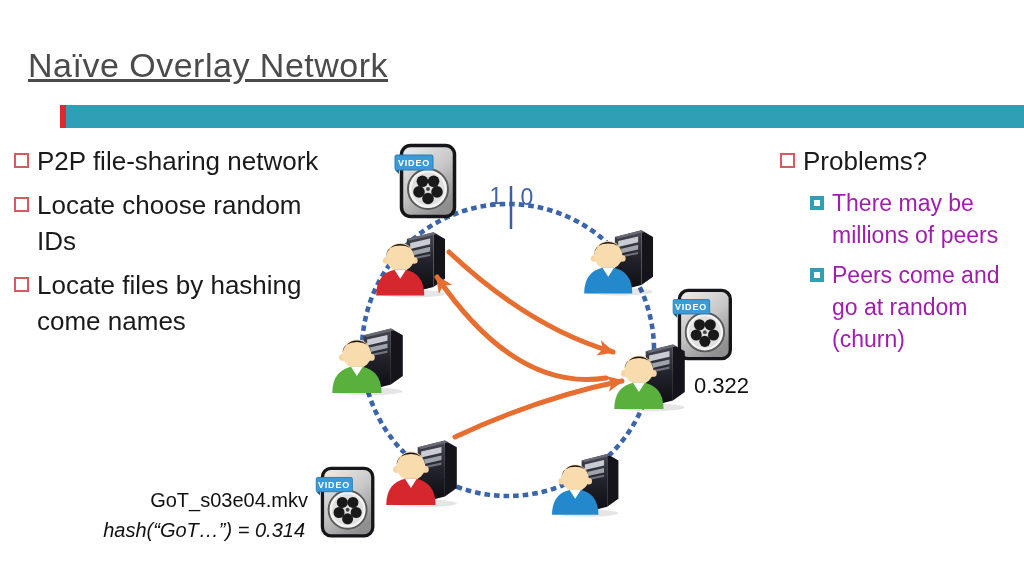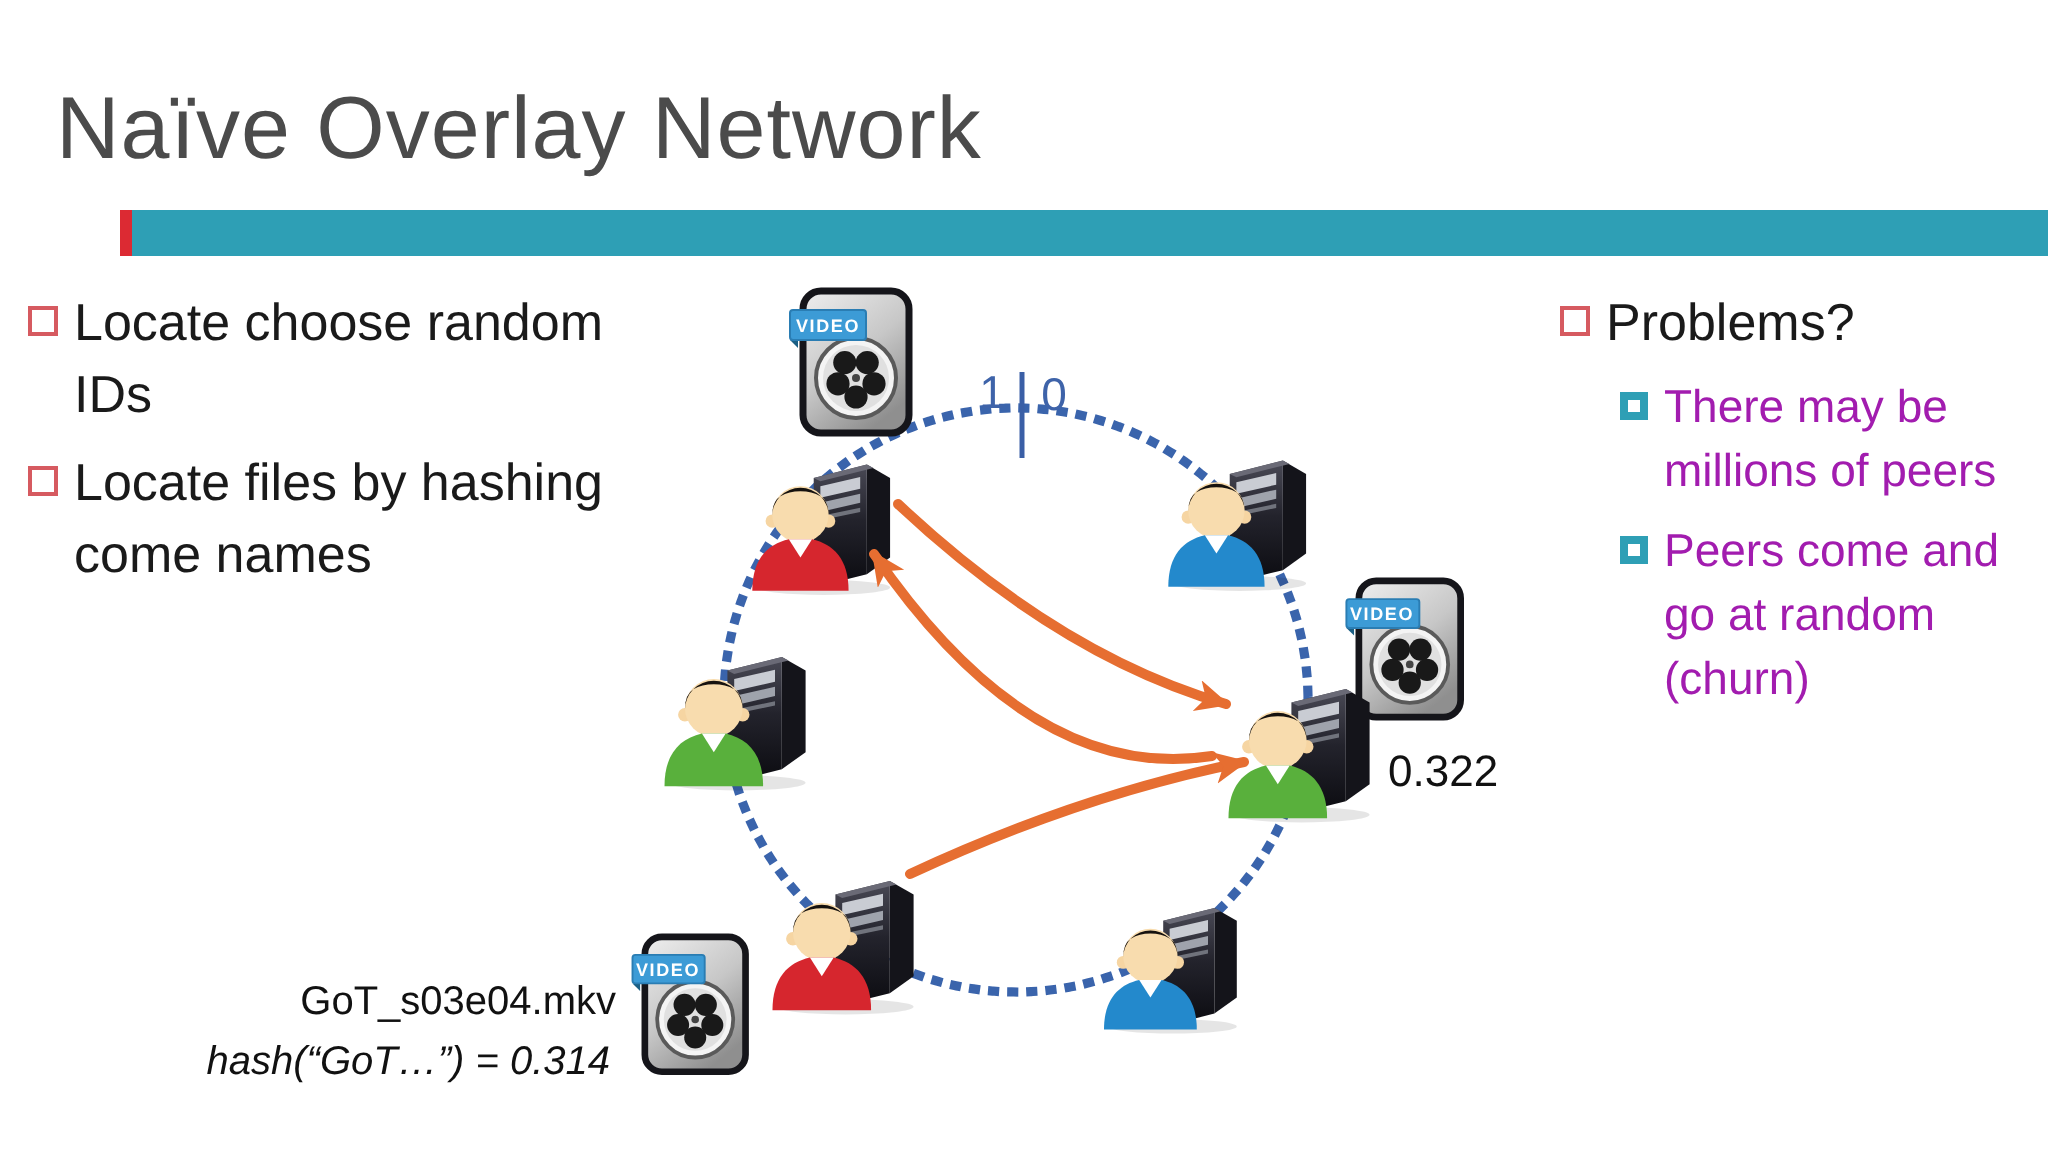--- a/index.html
+++ b/index.html
@@ -4,22 +4,22 @@
 <style>
   html,body{margin:0;padding:0;}
   body{
     width:1024px;height:576px;position:relative;overflow:hidden;
     background:#ffffff;font-family:"Liberation Sans", sans-serif;
     -webkit-font-smoothing:antialiased;
   }
   .slide{position:absolute;inset:0;background:#ffffff;}
 
   .title{
-    position:absolute;left:28px;top:42px;font-size:44px;line-height:46px;
-    color:#4b4b4b;letter-spacing:0.5px;white-space:nowrap;
+    position:absolute;left:28px;top:42px;font-size:34px;line-height:46px;
+    color:#4b4b4b;letter-spacing:0.5px;white-space:nowrap;text-decoration:underline;
   }
   .slide-number-badge{
     position:absolute;left:20px;top:105px;width:38px;height:23px;
     background:#dc2a33;color:#ffffff;font-size:15px;font-weight:bold;font-style:italic;
     display:flex;align-items:center;justify-content:center;letter-spacing:0.5px;margin-left:40px;
   }
   .header-rule{
     position:absolute;left:66px;top:105px;width:958px;height:23px;background:#2e9fb5;
   }
 
@@ -53,20 +53,24 @@
 </head>
 <body>
 
 <div class="slide">
 
   <div class="title">Naïve Overlay Network</div>
   <div class="slide-number-badge">20</div>
   <div class="header-rule"></div>
 
   <div class="col-left">
+    <div class="bullet">
+      <span class="sq-red"></span>
+      <span class="txt">P2P file-sharing network</span>
+    </div>
     <div class="bullet">
       <span class="sq-red"></span>
       <span class="txt">Locate choose random IDs</span>
     </div>
     <div class="bullet">
       <span class="sq-red"></span>
       <span class="txt">Locate files by hashing come names</span>
     </div>
   </div>
 

